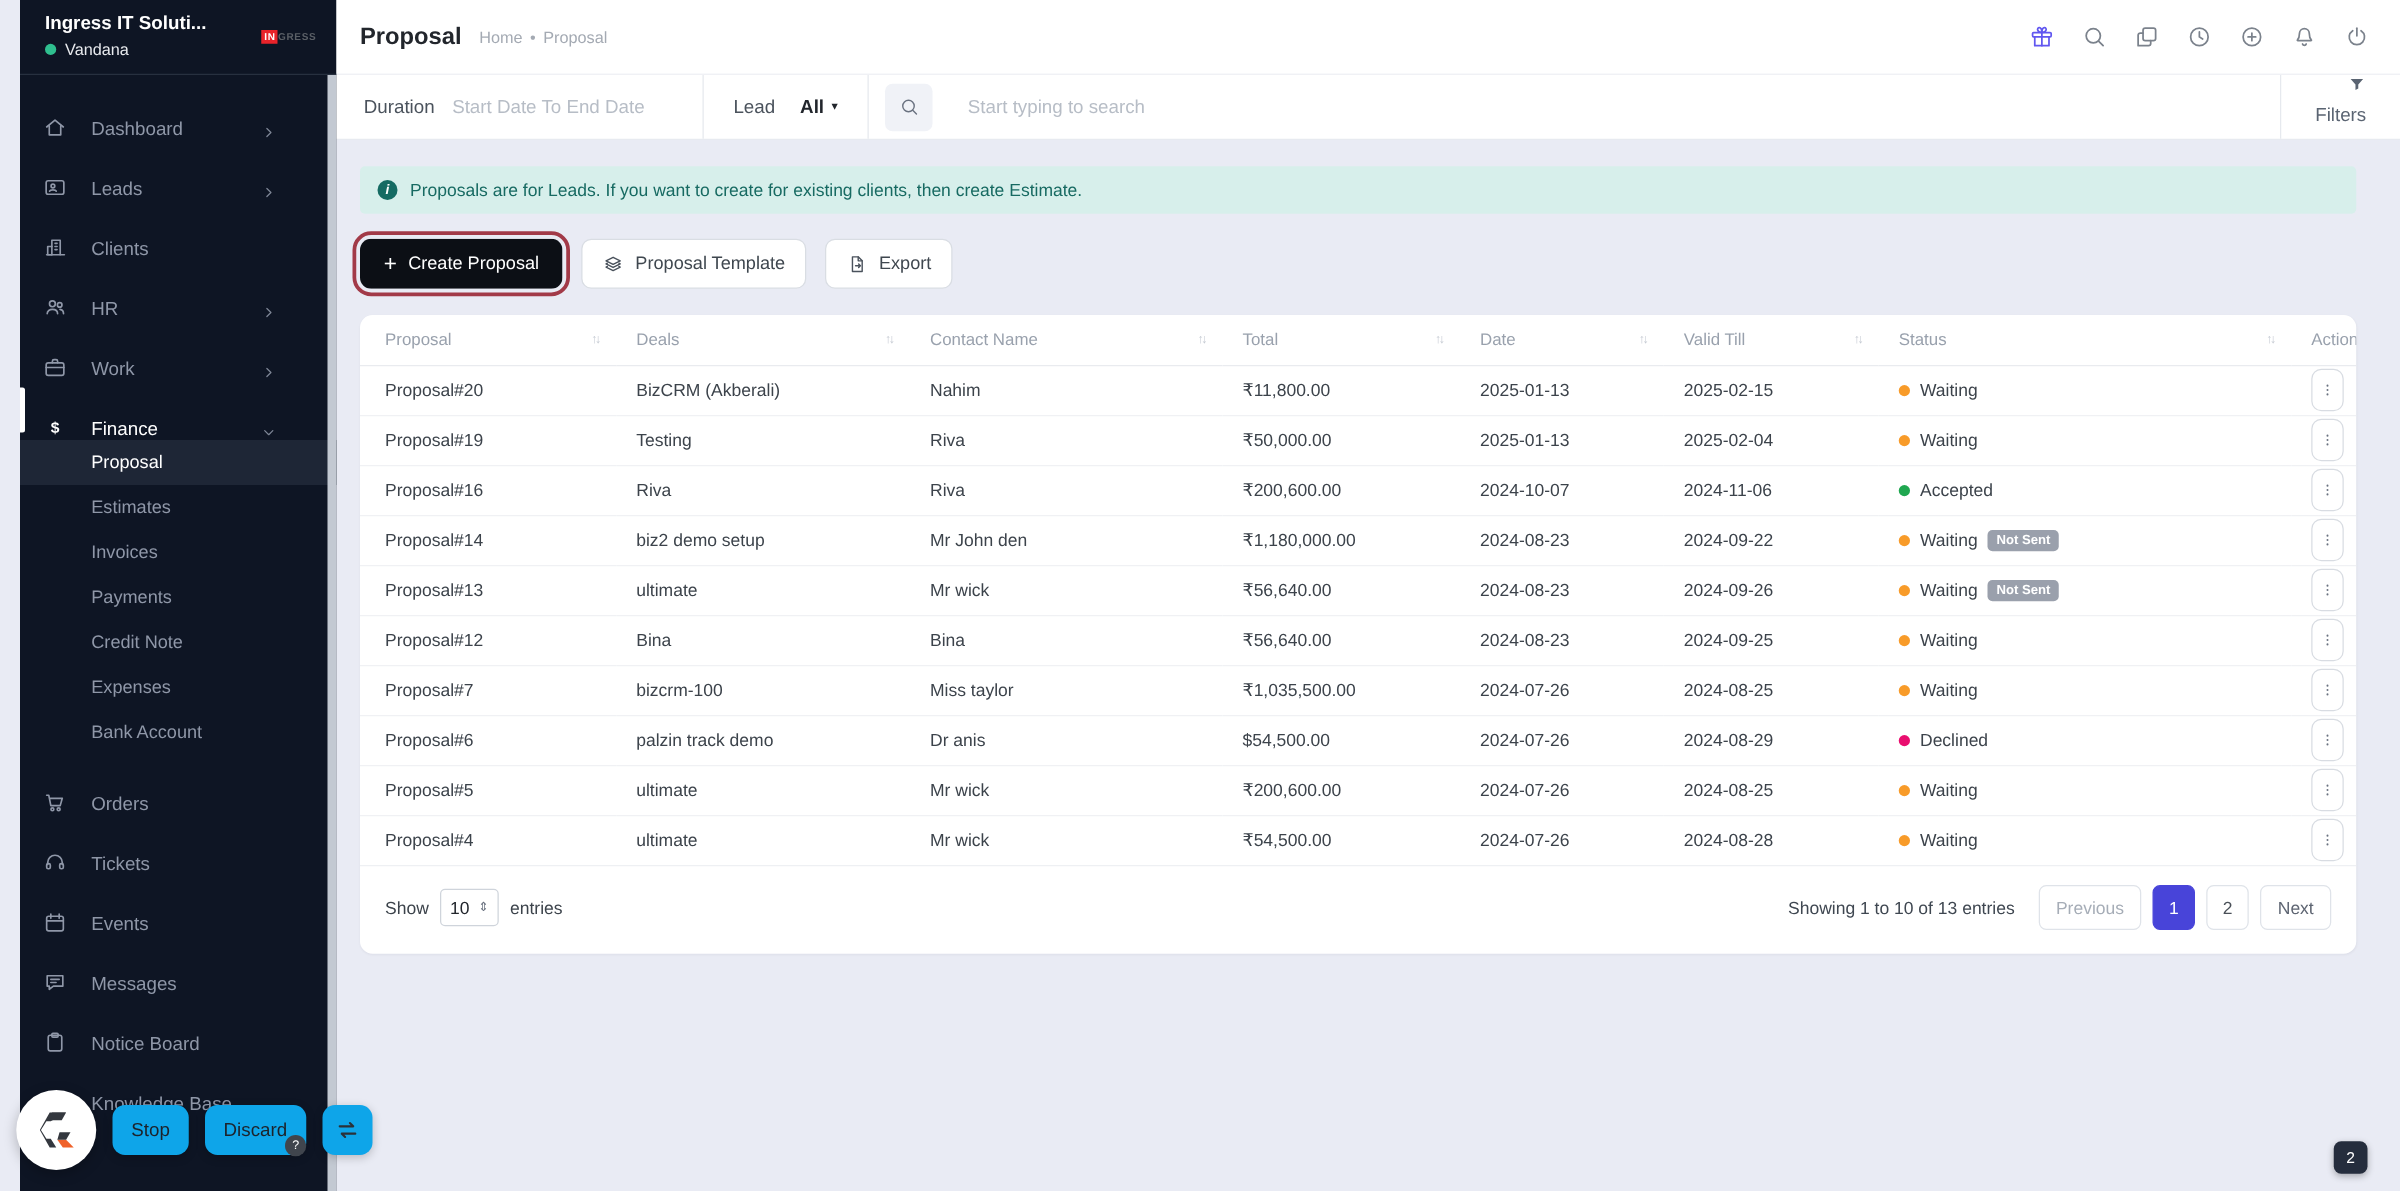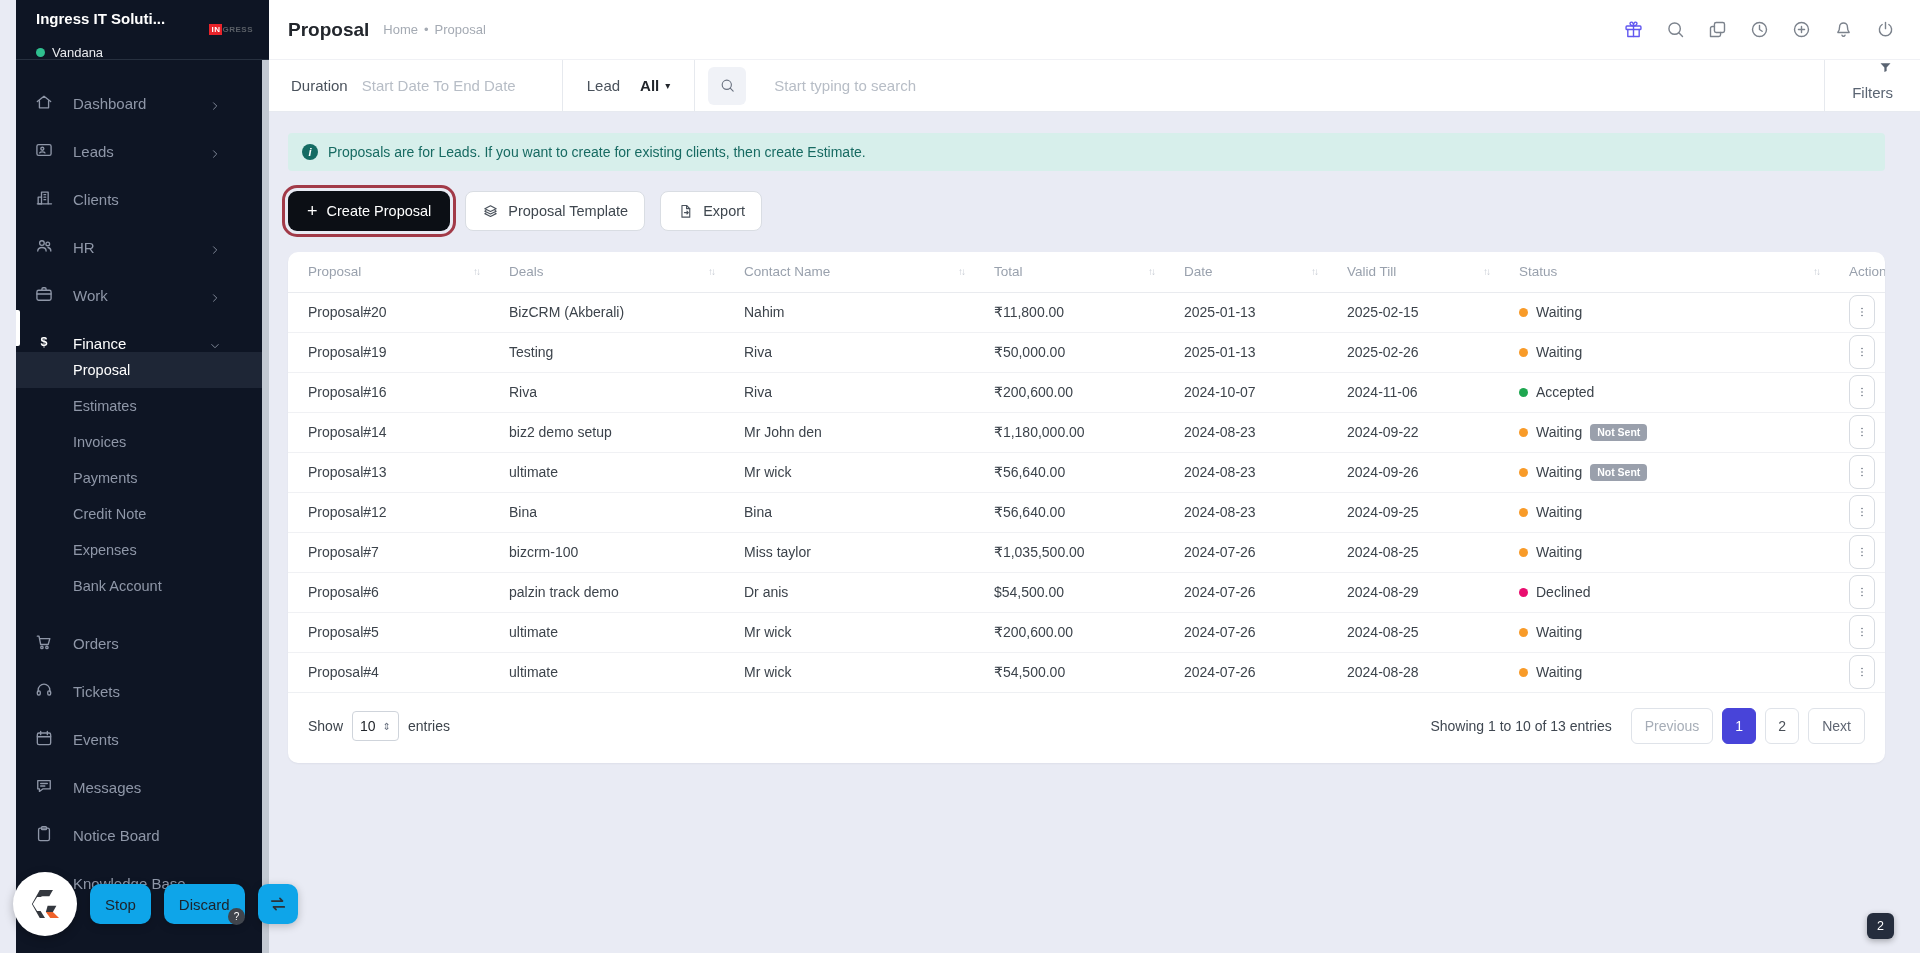--- a/index.html
+++ b/index.html
@@ -2,21 +2,21 @@
 <html><head>
 <meta charset="utf-8">
 <style>
   * { margin:0; padding:0; box-sizing:border-box; }
   html,body { width:1920px; height:953px; overflow:hidden; font-family:"Liberation Sans","DejaVu Sans",sans-serif; background:#e9ebf4; }
 
   
   .sidebar { position:fixed; left:16px; top:0; width:253px; height:953px; background:#0e1524; z-index:5; }
   .side-head { height:60px; border-bottom:1px solid #27303f; padding:10px 14px 0 20px; position:relative; }
   .company { color:#fff; font-size:15px; font-weight:700; width:170px; white-space:nowrap; overflow:hidden; }
-  .userline { display:flex; align-items:center; gap:7px; margin-top:18px; }
+  .userline { display:flex; align-items:center; gap:7px; margin-top:5px; }
   .udot { width:9px; height:9px; border-radius:50%; background:#2fbf8f; }
   .uname { color:#e8eaee; font-size:13px; }
   .mini-logo { position:absolute; right:16px; top:24px; font-size:8px; font-weight:700; letter-spacing:.5px; display:flex; align-items:center; }
   .mini-logo .in { background:#e8232a; color:#fff; padding:1px 2px; }
   .mini-logo .gress { color:#5a5f66; }
   .side-scrollbar { position:absolute; right:0; top:60px; width:7px; height:893px; background:#c3c9d2; }
   .menu { padding-top:4px; }
   .side-item { height:48px; display:flex; align-items:flex-end; padding:0 48px 0 18px; color:#8f97a8; font-size:15px; cursor:pointer; position:relative; }
   .side-item .s-ico { width:20px; height:20px; display:inline-flex; margin-right:19px; color:#8f97a8; }
   .side-item .s-ico svg { width:20px; height:20px; }
@@ -499,21 +499,21 @@
                   </span>
                 </button>
               </td>
             </tr>
             <tr>
               <td><span>Proposal#19</span></td>
               <td>Testing</td>
               <td>Riva</td>
               <td>₹50,000.00</td>
               <td>2025-01-13</td>
-              <td>2025-02-26</td>
+              <td>2025-02-04</td>
               <td>
                 <span class="status-cell">
                   <span class="dot" style="background:#f89b29"></span>
                   <span>Waiting</span>
                 </span>
               </td>
               <td>
                 <button class="act-btn">
                   <span style="display:inline-flex;">
                     <svg viewBox="0 0 24 24" fill="none" stroke="currentColor" stroke-width="1.6" stroke-linecap="round" stroke-linejoin="round">

